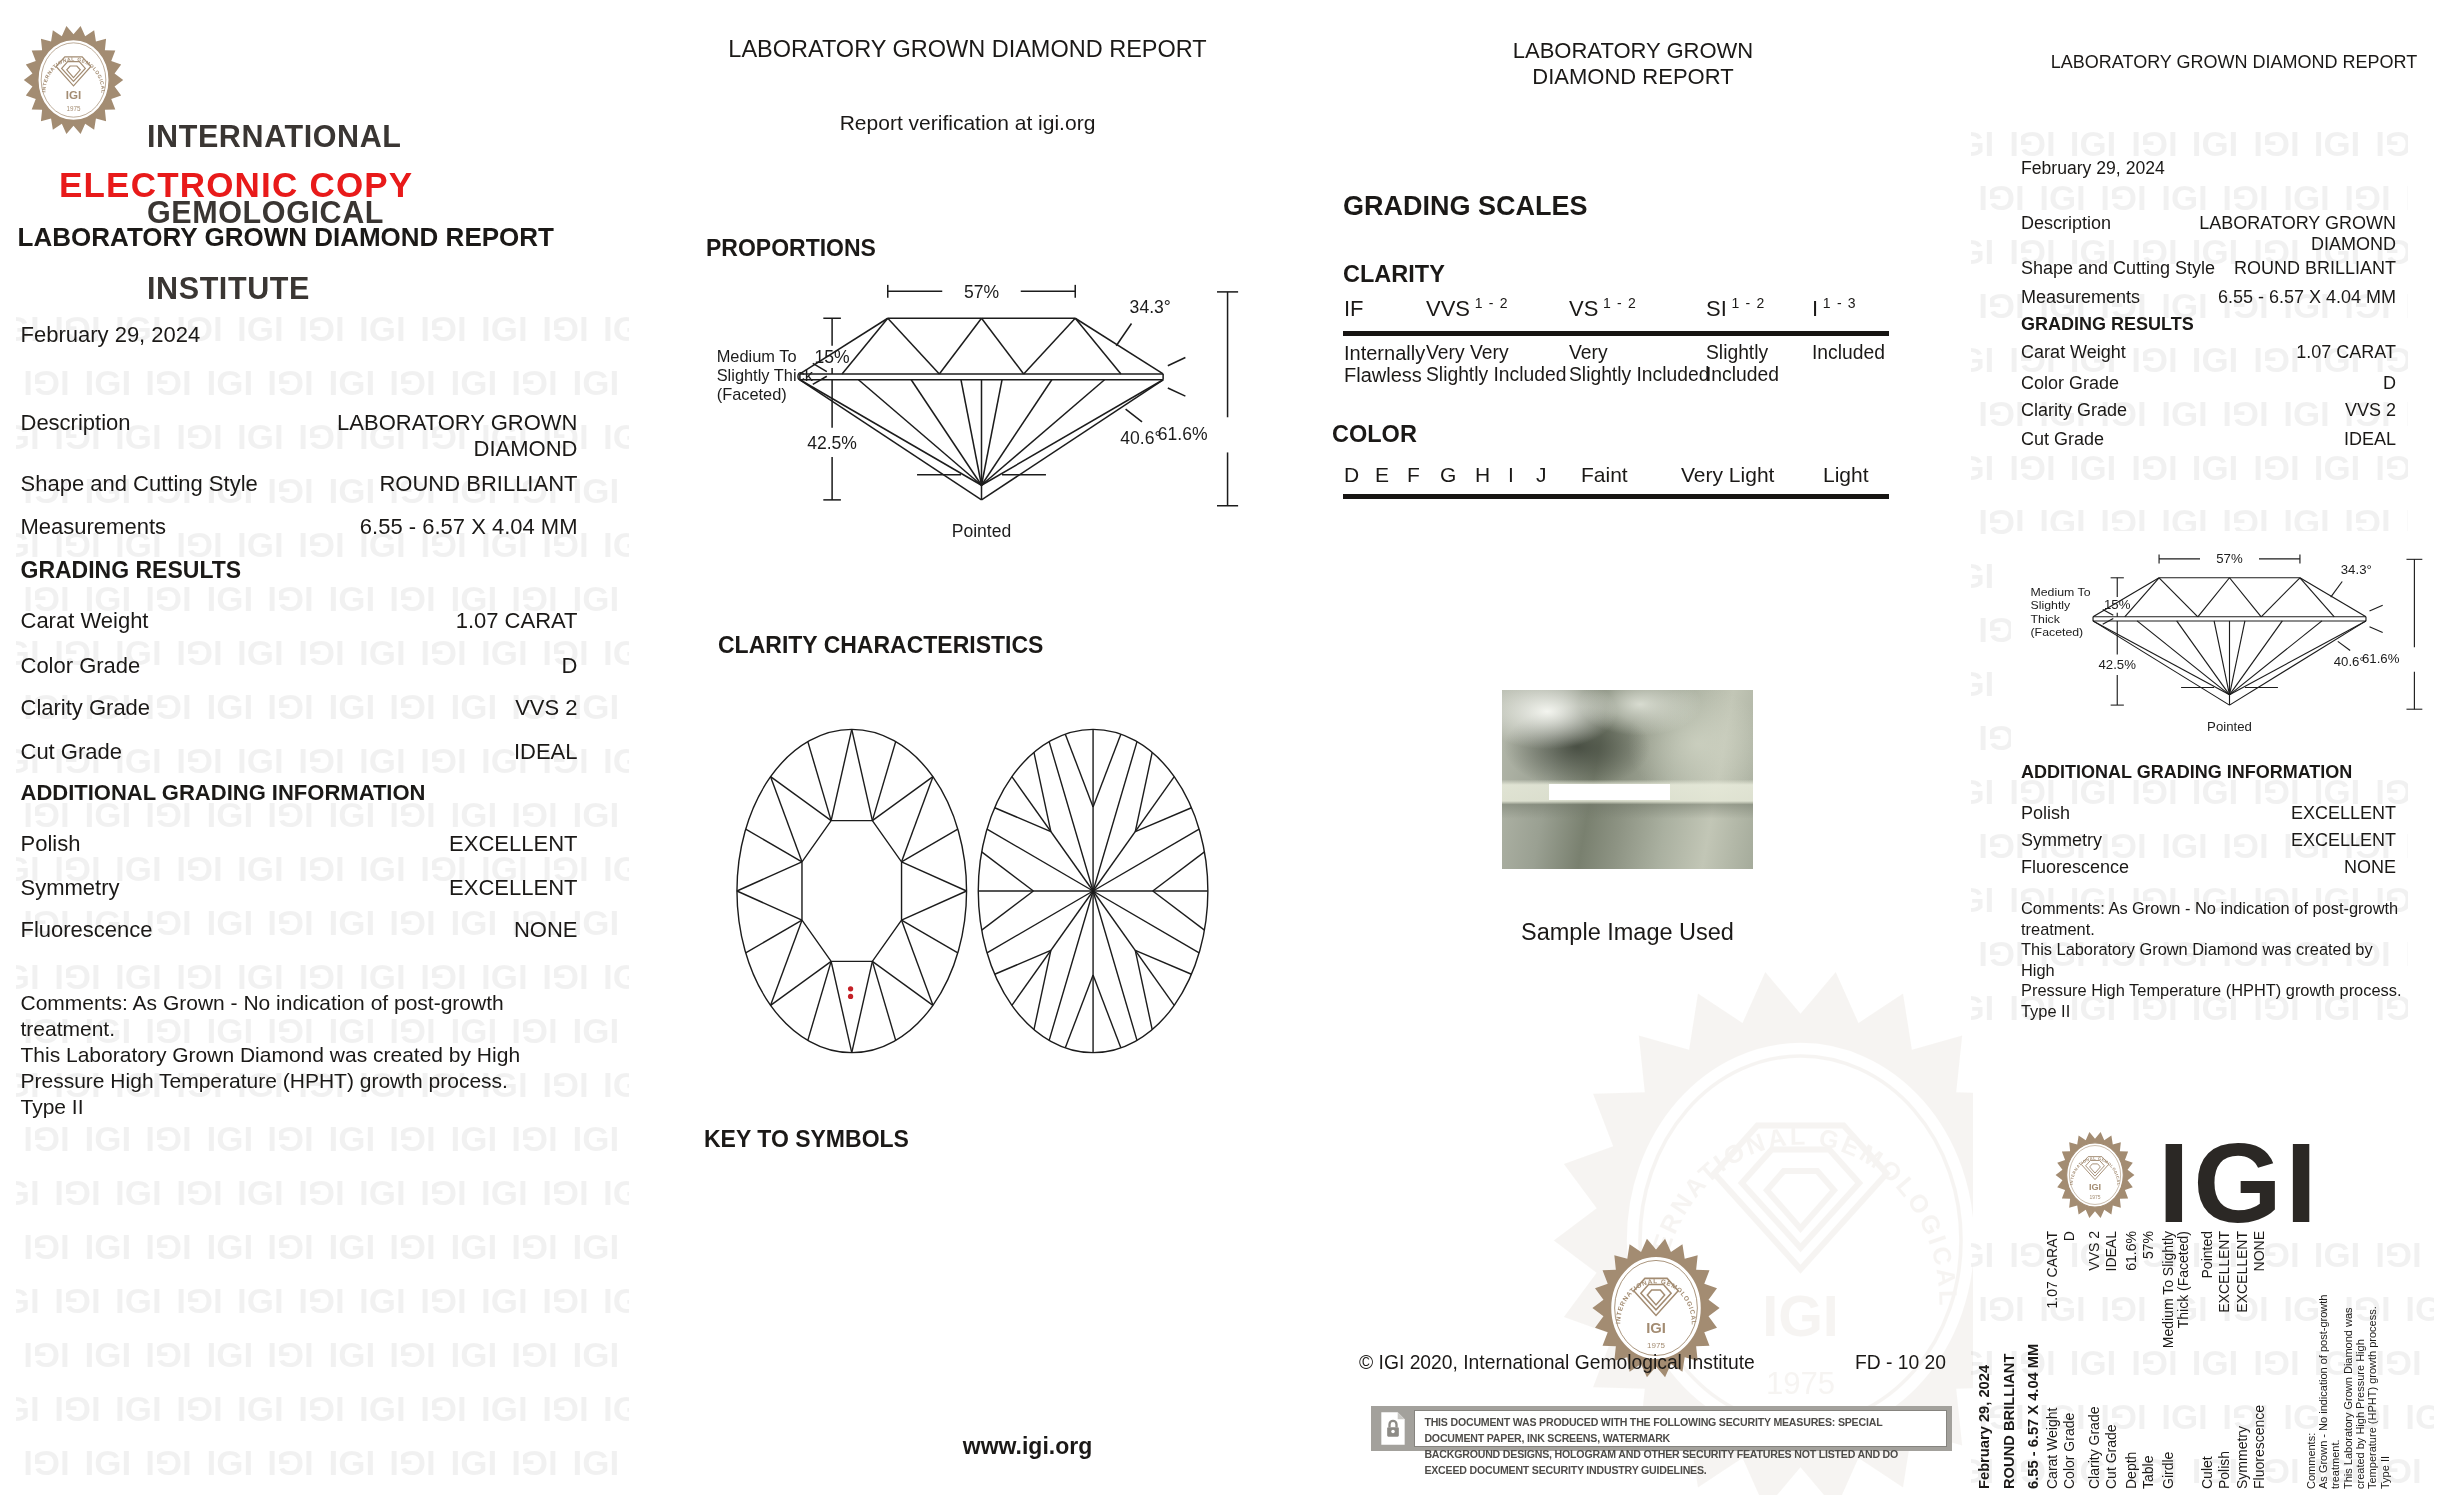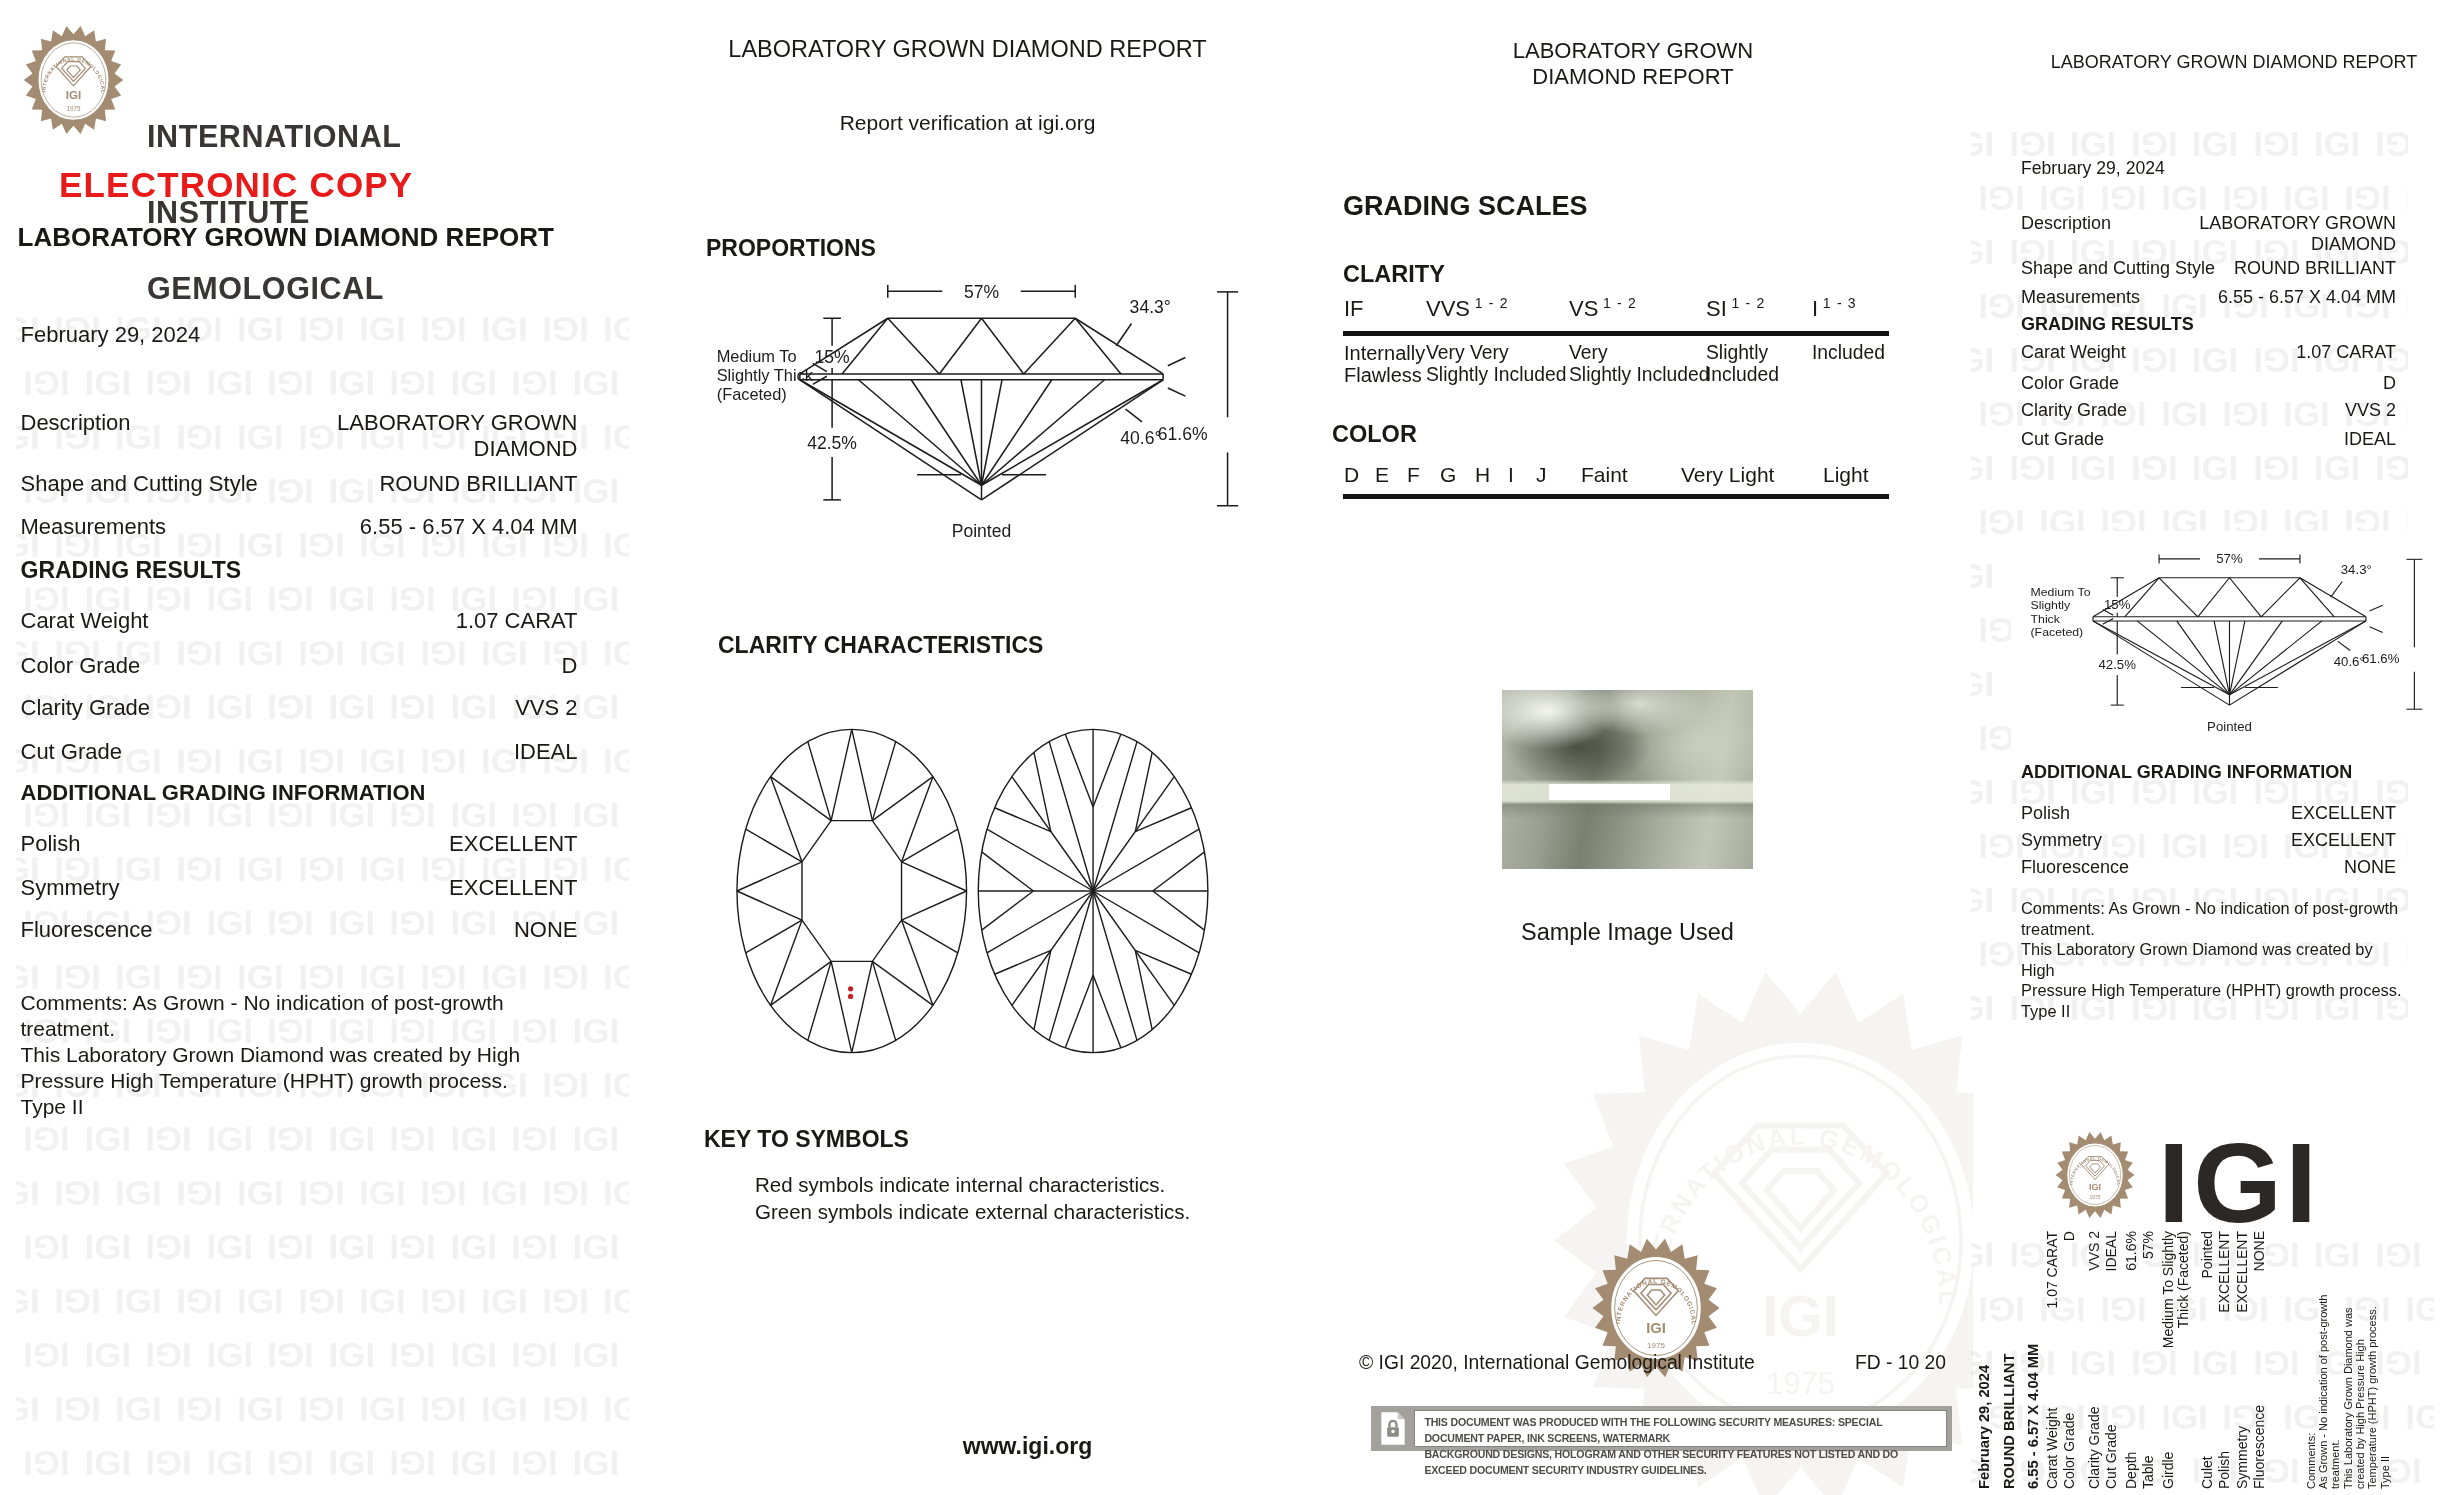--- a/index.html
+++ b/index.html
@@ -123,22 +123,22 @@
         <polygon points="-36,-12 -18,-32 18,-32 36,-12 0,28"></polygon>
         <polygon points="-24.5,-8 -12,-22 12,-22 24.5,-8 0,19"></polygon>
         <polygon points="-14,-5 -7,-13 7,-13 14,-5 0,11"></polygon>
       </g>
       <text x="0" y="40" text-anchor="middle" font-size="24" font-weight="bold" fill="#a38c72">IGI</text>
       <text x="0" y="64" text-anchor="middle" font-size="13" fill="#a38c72">1975</text>
     </svg>
 
   <div class="abs z1 b" style="left:147px;top:98px;font-size:30.5px;line-height:76px;letter-spacing:0.6px;color:#3a3633;">
     <div>INTERNATIONAL</div>
+    <div>GEMOLOGICAL</div>
     <div>INSTITUTE</div>
-    <div>GEMOLOGICAL</div>
   </div>
 
   <div class="abs z1 b" style="left:59px;top:165px;font-size:35px;letter-spacing:1.2px;color:#e81a1a;">ELECTRONIC COPY</div>
 
   <div class="abs z1 b" style="left:17.6px;top:222px;font-size:26px;">LABORATORY GROWN DIAMOND REPORT</div>
 
   <div class="abs z1" style="left:20.5px;top:322px;font-size:22px;">February 29, 2024</div>
 
   <div class="lrow z1" style="top:410px">
     <span class="lbl">Description</span>
@@ -318,22 +318,20 @@
       <line x1="523.08" y1="285" x2="434.8220376499047" y2="218.2295568144918" stroke="#1c1c1c" stroke-width="2.4"></line>
       <line x1="552.931676861467" y1="183.5160347641067" x2="456.995209062386" y2="142.84949132482507" stroke="#1c1c1c" stroke-width="2.4"></line>
       <line x1="552.931676861467" y1="183.5160347641067" x2="524.0525373176293" y2="48.42182500621706" stroke="#1c1c1c" stroke-width="2.4"></line>
       <line x1="625" y1="141.48" x2="577.5833084624651" y2="17.19837954782497" stroke="#1c1c1c" stroke-width="2.4"></line>
       <line x1="625" y1="141.48" x2="672.4166915375348" y2="17.19837954782497" stroke="#1c1c1c" stroke-width="2.4"></line>
       <line x1="697.068323138533" y1="183.51603476410668" x2="725.9474626823707" y2="48.421825006217006" stroke="#1c1c1c" stroke-width="2.4"></line>
       <line x1="697.068323138533" y1="183.51603476410668" x2="793.004790937614" y2="142.84949132482495" stroke="#1c1c1c" stroke-width="2.4"></line>
     </svg>
 
   <div class="abs z1 h-left" style="left:704px;top:1126px">KEY TO SYMBOLS</div>
-  <div class="abs z1 pre" style="left:755px;top:1171px;font-size:20.5px;line-height:27px;">Red symbols indicate internal characteristics.
-Green symbols indicate external characteristics.</div>
 
   <div class="abs z1 b ctr" style="left:910px;top:1433px;width:235px;font-size:23px;">www.igi.org</div>
 
   <div class="abs z1 ctr pre" style="left:1419px;top:38px;width:428px;font-size:22px;line-height:26px;">LABORATORY GROWN
 DIAMOND REPORT</div>
 
   <div class="abs z1 b" style="left:1343px;top:191px;font-size:27px;">GRADING SCALES</div>
   <div class="abs z1 b" style="left:1343px;top:261px;font-size:23.5px;">CLARITY</div>
 
   <div class="abs z1" style="left:1344px;top:296px;font-size:22px;">

